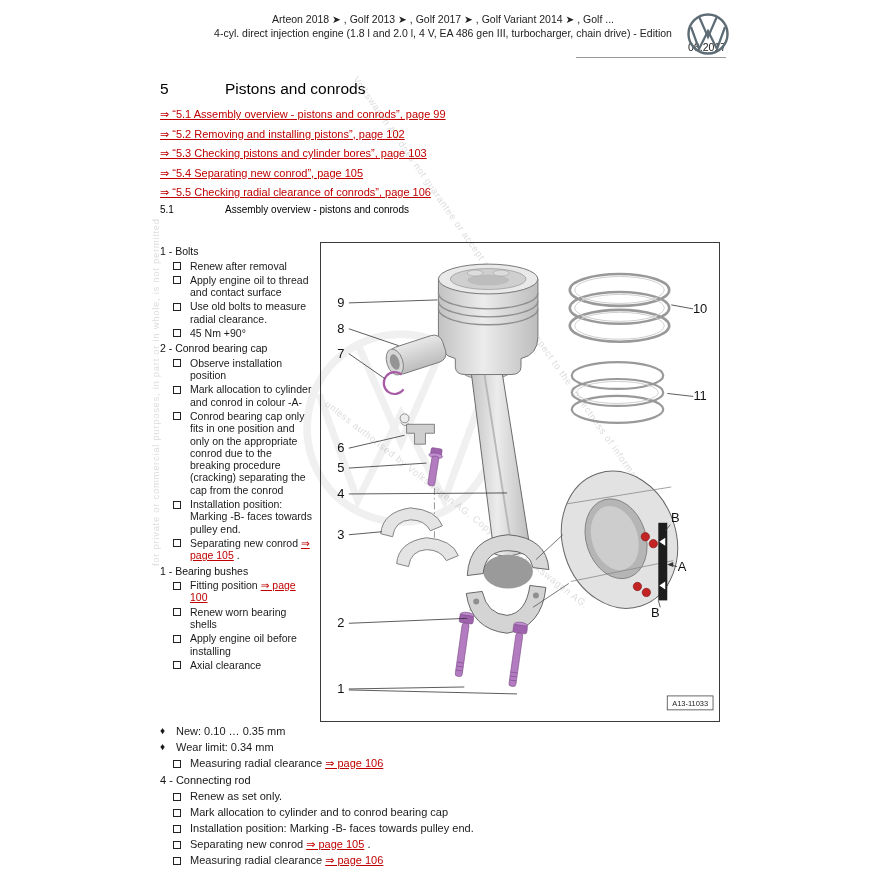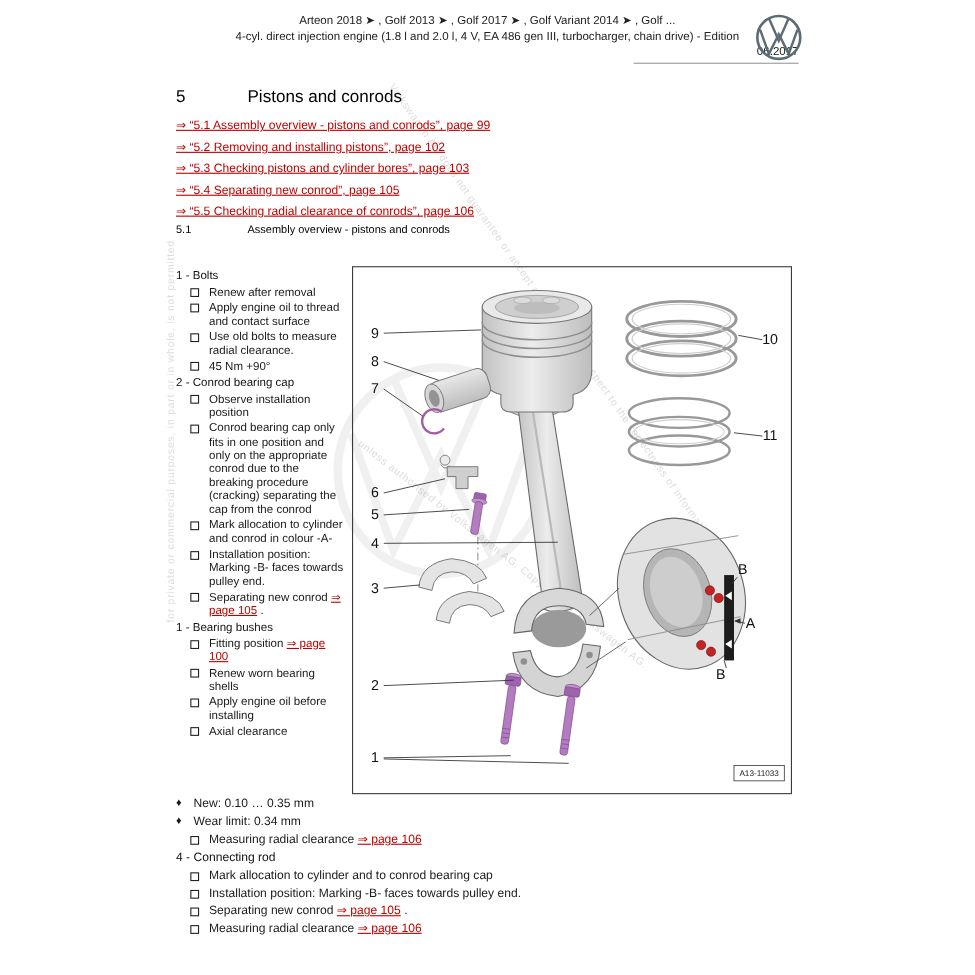--- a/index.html
+++ b/index.html
@@ -96,22 +96,22 @@
   <div class="leftcol">
 
     <div class="part-label" data-bind="legend.0.label">1 - Bolts</div>
     <div class="sub"><span class="cb"></span><span data-bind="legend.0.subs.0.pre">Renew after removal</span></div>
     <div class="sub"><span class="cb"></span><span data-bind="legend.0.subs.1.pre">Apply engine oil to thread and contact surface</span></div>
     <div class="sub"><span class="cb"></span><span data-bind="legend.0.subs.2.pre">Use old bolts to measure radial clearance.</span></div>
     <div class="sub"><span class="cb"></span><span data-bind="legend.0.subs.3.pre">45 Nm +90°</span></div>
 
     <div class="part-label" data-bind="legend.1.label">2 - Conrod bearing cap</div>
     <div class="sub"><span class="cb"></span><span data-bind="legend.1.subs.0.pre">Observe installation position</span></div>
+    <div class="sub"><span class="cb"></span><span data-bind="legend.1.subs.2.pre">Mark allocation to cylinder and conrod in colour -A-</span></div>
     <div class="sub"><span class="cb"></span><span data-bind="legend.1.subs.1.pre">Conrod bearing cap only fits in one position and only on the appropriate conrod due to the breaking procedure (cracking) separating the cap from the conrod</span></div>
-    <div class="sub"><span class="cb"></span><span data-bind="legend.1.subs.2.pre">Mark allocation to cylinder and conrod in colour -A-</span></div>
     <div class="sub"><span class="cb"></span><span data-bind="legend.1.subs.3.pre">Installation position: Marking -B- faces towards pulley end.</span></div>
     <div class="sub"><span class="cb"></span><span data-bind="legend.1.subs.4.pre">Separating new conrod </span><a class="pagelink" data-bind="legend.1.subs.4.link">⇒ page 105</a><span data-bind="legend.1.subs.4.post"> .</span></div>
 
     <div class="part-label" data-bind="legend.2.label">1 - Bearing bushes</div>
     <div class="sub"><span class="cb"></span><span data-bind="legend.2.subs.0.pre">Fitting position </span><a class="pagelink" data-bind="legend.2.subs.0.link">⇒ page 100</a></div>
     <div class="sub"><span class="cb"></span><span data-bind="legend.2.subs.1.pre">Renew worn bearing shells</span></div>
     <div class="sub"><span class="cb"></span><span data-bind="legend.2.subs.2.pre">Apply engine oil before installing</span></div>
     <div class="sub"><span class="cb"></span><span data-bind="legend.2.subs.3.pre">Axial clearance</span></div>
   </div>
 
@@ -263,19 +263,20 @@
       <text x="371" y="465" font-size="7.5" text-anchor="middle" fill="#222" font-family="&quot;Liberation Sans&quot;,sans-serif" data-bind="figure.ref">A13-11033</text>
     </svg>
   </div>
 
   <div class="bottom">
     <div class="note"><span class="dm">♦</span><span data-bind="notes.0.pre">New: 0.10 … 0.35 mm</span></div>
     <div class="note"><span class="dm">♦</span><span data-bind="notes.1.pre">Wear limit: 0.34 mm</span></div>
     <div class="sub2"><span class="cb"></span><span data-bind="notes.2.pre">Measuring radial clearance </span><a class="pagelink" data-bind="notes.2.link">⇒ page 106</a></div>
 
     <div class="part-label2" data-bind="legend2.0.label">4 - Connecting rod</div>
+    <div class="sub2"><span class="cb"></span><span data-bind="legend2.0.subs.0.pre">Renew as set only.</span></div>
     <div class="sub2"><span class="cb"></span><span data-bind="legend2.0.subs.1.pre">Mark allocation to cylinder and to conrod bearing cap</span></div>
     <div class="sub2"><span class="cb"></span><span data-bind="legend2.0.subs.2.pre">Installation position: Marking -B- faces towards pulley end.</span></div>
     <div class="sub2"><span class="cb"></span><span data-bind="legend2.0.subs.3.pre">Separating new conrod </span><a class="pagelink" data-bind="legend2.0.subs.3.link">⇒ page 105</a><span data-bind="legend2.0.subs.3.post"> .</span></div>
     <div class="sub2"><span class="cb"></span><span data-bind="legend2.0.subs.4.pre">Measuring radial clearance </span><a class="pagelink" data-bind="legend2.0.subs.4.link">⇒ page 106</a></div>
   </div>
 
 </div>
 
 </body></html>

